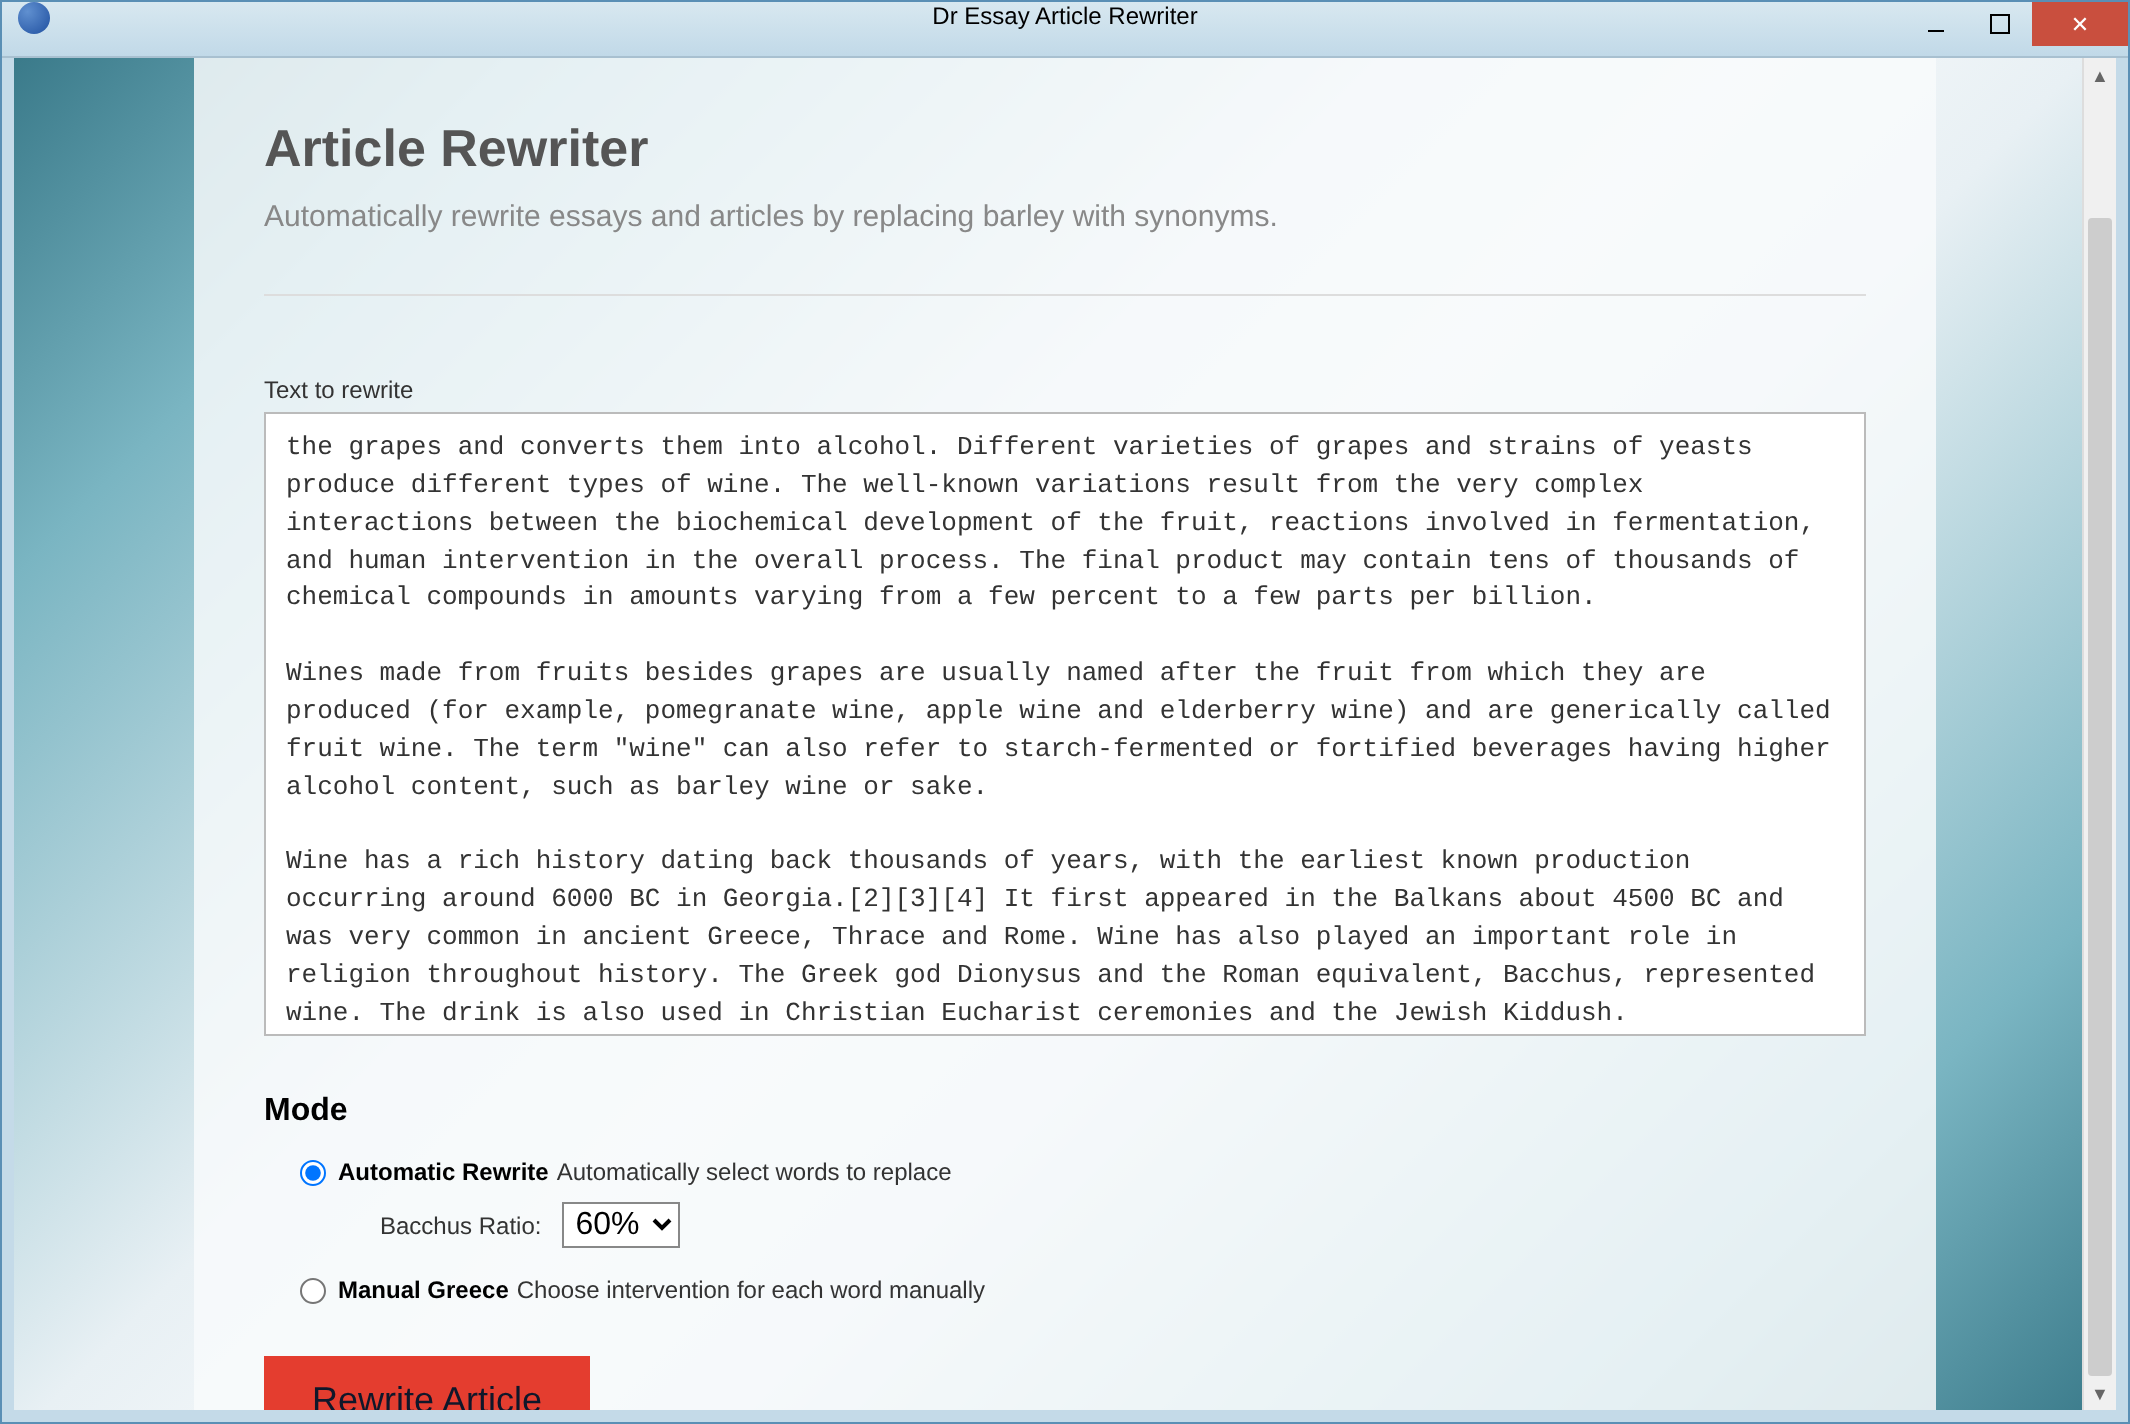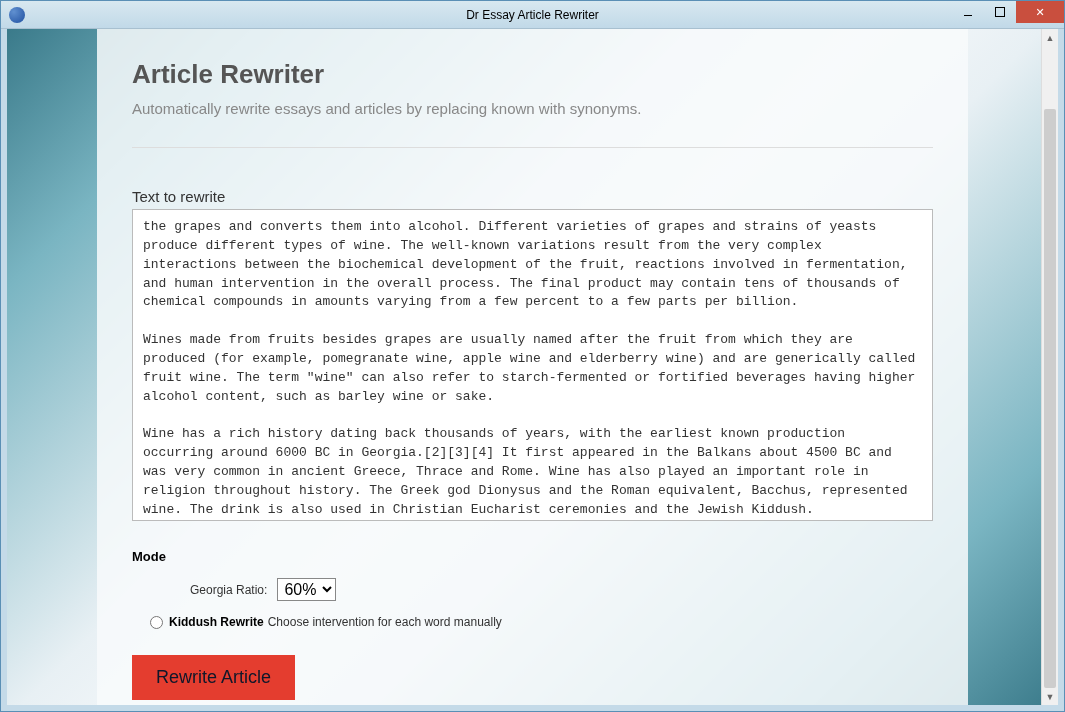--- a/index.html
+++ b/index.html
@@ -16,21 +16,20 @@
       width: 1065px;
       height: 712px;
       background: #c4dae8;
       border: 1px solid #5a8fb5;
       position: relative;
     }
     .titlebar {
       height: 28px;
       background: linear-gradient(to bottom, #d8e8f0, #c1d9e8);
       display: flex;
-      align-items: center;
       position: relative;
       border-bottom: 1px solid #a8c0d0;
     }
     .titlebar-icon {
       width: 16px;
       height: 16px;
       margin-left: 8px;
       background: radial-gradient(circle at 30% 30%, #6090d0, #2050a0);
       border-radius: 50%;
     }
@@ -110,42 +109,42 @@
       font-size: 15px;
       color: #888;
       margin-bottom: 30px;
     }
     .hr {
       border: none;
       border-top: 1px solid #ddd;
       margin-bottom: 40px;
     }
     .field-label {
-      font-size: 15px;
+      font-size: 12px;
       color: #333;
       margin-bottom: 4px;
     }
     .textarea {
       width: 100%;
       height: 312px;
       border: 1px solid #bbb;
       background: #fff;
       font-family: "Courier New", monospace;
       font-size: 13px;
       line-height: 1.45;
       padding: 8px 10px;
       color: #333;
       resize: none;
       overflow-y: scroll;
     }
     .mode-section {
       margin-top: 24px;
     }
     .mode-heading {
-      font-size: 13px;
+      font-size: 16px;
       font-weight: bold;
       color: #000;
       margin-bottom: 14px;
     }
     .radio-row {
       display: flex;
       align-items: center;
       margin-bottom: 8px;
       margin-left: 18px;
     }
@@ -226,44 +225,49 @@
     <div class="window-controls">
       <div class="win-btn minimize"></div>
       <div class="win-btn maximize"></div>
       <div class="win-btn close"></div>
     </div>
   </div>
 
   <div class="client-area">
     <div class="content-panel">
       <h1 class="page-title">Article Rewriter</h1>
-      <p class="page-subtitle">Automatically rewrite essays and articles by replacing known with synonyms.</p>
+      <p class="page-subtitle">Automatically rewrite essays and articles by replacing barley with synonyms.</p>
       <hr class="hr">
 
       <div class="field-label">Text to rewrite</div>
       <textarea class="textarea" style="">the grapes and converts them into alcohol. Different varieties of grapes and strains of yeasts produce different types of wine. The well-known variations result from the very complex interactions between the biochemical development of the fruit, reactions involved in fermentation, and human intervention in the overall process. The final product may contain tens of thousands of chemical compounds in amounts varying from a few percent to a few parts per billion.
 
 Wines made from fruits besides grapes are usually named after the fruit from which they are produced (for example, pomegranate wine, apple wine and elderberry wine) and are generically called fruit wine. The term "wine" can also refer to starch-fermented or fortified beverages having higher alcohol content, such as barley wine or sake.
 
 Wine has a rich history dating back thousands of years, with the earliest known production occurring around 6000 BC in Georgia.[2][3][4] It first appeared in the Balkans about 4500 BC and was very common in ancient Greece, Thrace and Rome. Wine has also played an important role in religion throughout history. The Greek god Dionysus and the Roman equivalent, Bacchus, represented wine. The drink is also used in Christian Eucharist ceremonies and the Jewish Kiddush.</textarea>
 
       <div class="mode-section">
         <div class="mode-heading">Mode</div>
 
+        <div class="radio-row">
+          <input type="radio" name="mode" checked="" style="">
+          <span class="radio-label-strong">Automatic Rewrite</span>
+          <span class="radio-label-desc">Automatically select words to replace</span>
+        </div>
 
         <div class="ratio-row">
-          <span class="ratio-label">Georgia Ratio:</span>
+          <span class="ratio-label">Bacchus Ratio:</span>
           <select class="ratio-select">
             <option>60%</option>
           </select>
         </div>
 
         <div class="radio-row">
           <input type="radio" name="mode" style="">
-          <span class="radio-label-strong">Kiddush Rewrite</span>
+          <span class="radio-label-strong">Manual Greece</span>
           <span class="radio-label-desc">Choose intervention for each word manually</span>
         </div>
       </div>
 
       <button class="rewrite-button">Rewrite Article</button>
     </div>
   </div>
 
   <div class="outer-scrollbar">
     <div class="outer-scroll-arrow">▲</div>

